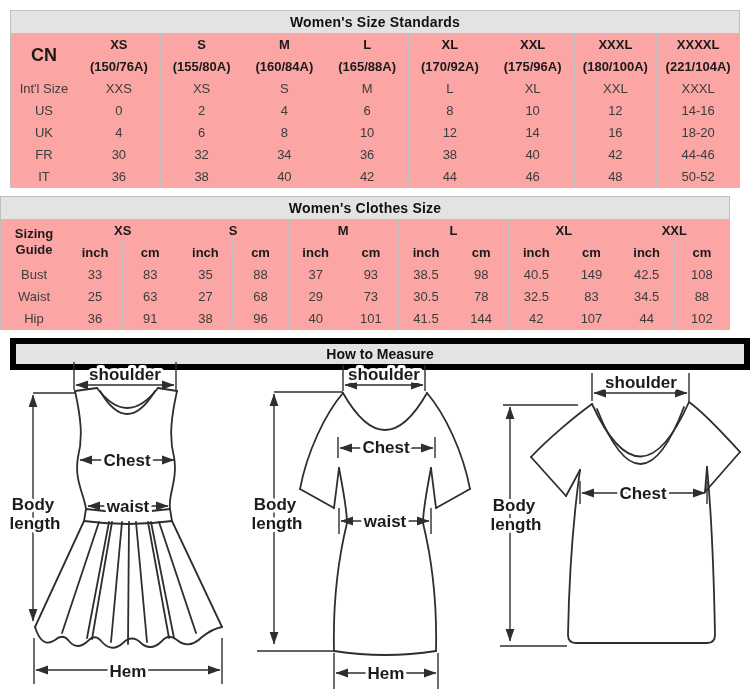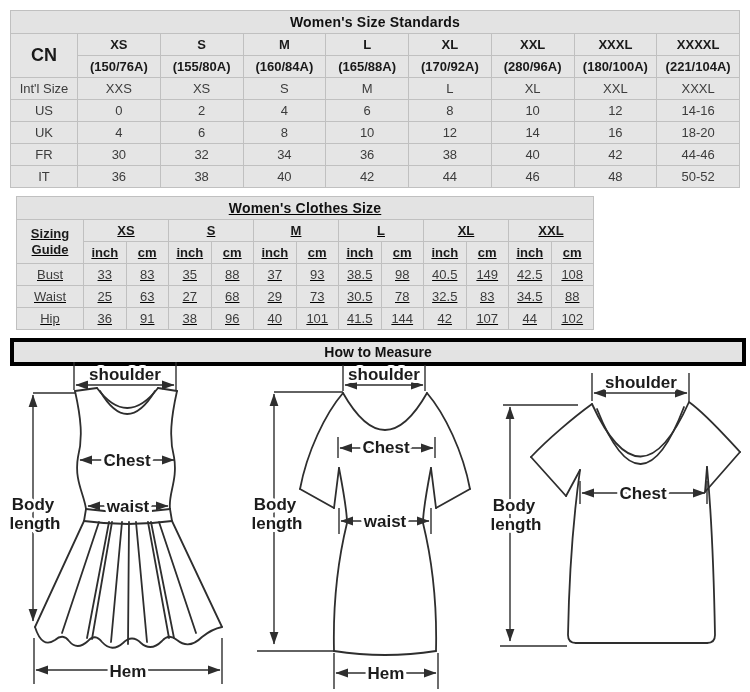--- a/index.html
+++ b/index.html
@@ -1,34 +1,34 @@
 <!DOCTYPE html>
 <html><head>
 <meta charset="utf-8">
 <style>
   html,body{margin:0;padding:0;}
   body{
     width:750px;height:692px;position:relative;background:#ffffff;
     font-family:"Liberation Sans", sans-serif;
     -webkit-font-smoothing:antialiased;
   }
-  .tbl{border-collapse:collapse;table-layout:fixed;position:absolute;background:#e5e5e5;padding-left:44px;}
+  .tbl{border-collapse:collapse;table-layout:fixed;position:absolute;background:#fca5a5;padding-left:44px;}
   .tbl th,.tbl td{
     border:1px solid #c0c0c0;text-align:center;vertical-align:middle;
     font-size:13px;padding:0 2px;height:21px;line-height:15px;
   }
   .tbl th{font-weight:bold;color:#1a1a1a;}
   .tbl td{font-weight:normal;color:#3c3c3c;}
   .tbl .tbl-title{background:#e3e3e3;font-size:14px;height:22px;color:#111;letter-spacing:.2px;}
   #t1{left:10px;top:10px;width:730px;}
-  #t2{left:16px;top:196px;width:578px;text-decoration:underline;}
+  #t2{left:0;top:196px;width:730px;}
   .corner div{line-height:16px;text-align:center;}
   .measure-bar{
     position:absolute;left:10px;top:338px;width:728px;height:20px;
-    background:#e3e3e3;border:4px solid #000000;text-align:center;
+    background:#e3e3e3;border:6px solid #000000;text-align:center;
     font-weight:bold;font-size:14px;line-height:20px;color:#111;
   }
   #measure-svg{position:absolute;left:0;top:360px;}
   .art path,.art line{fill:none;stroke:#2e2e2e;stroke-width:1.8;stroke-linecap:round;stroke-linejoin:round;}
   .dim line{fill:none;stroke:#2e2e2e;stroke-width:1.4;}
   .lbl{
     font-family:"Liberation Sans", sans-serif;font-weight:bold;font-size:17px;
     fill:#1c1c1c;text-anchor:middle;
     paint-order:stroke;stroke:#ffffff;stroke-width:6px;stroke-linejoin:round;
   }
@@ -62,21 +62,21 @@
         <th>XXL</th>
         <th>XXXL</th>
         <th>XXXXL</th>
       </tr>
   <tr id="t1-codes">
         <th>(150/76A)</th>
         <th>(155/80A)</th>
         <th>(160/84A)</th>
         <th>(165/88A)</th>
         <th>(170/92A)</th>
-        <th>(280/96A)</th>
+        <th>(175/96A)</th>
         <th>(180/100A)</th>
         <th>(221/104A)</th>
       </tr>
   </tbody>
     <tbody id="t1-body">
       <tr>
         <td>Int'l Size</td>
         <td>XXS</td>
         <td>XS</td>
         <td>S</td>

